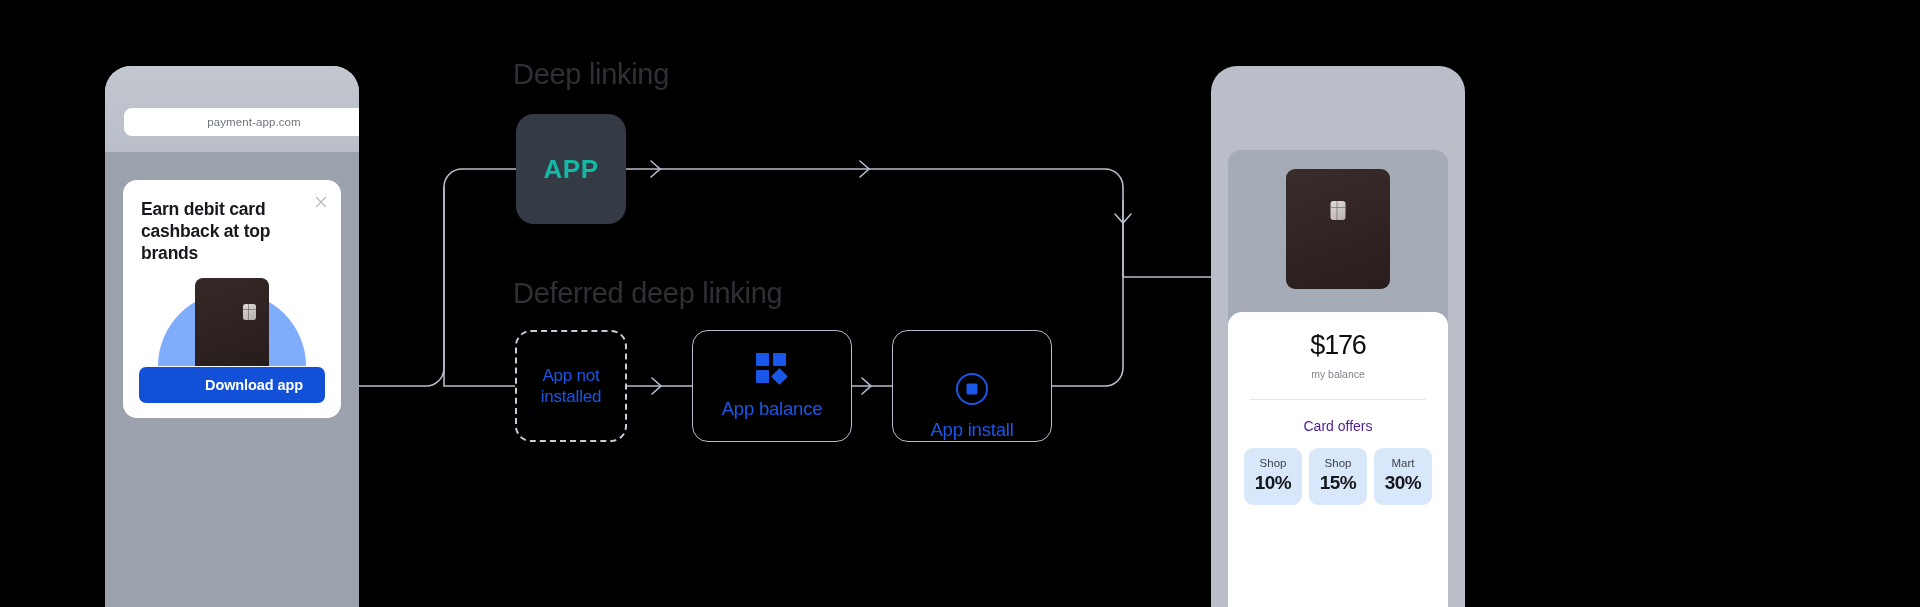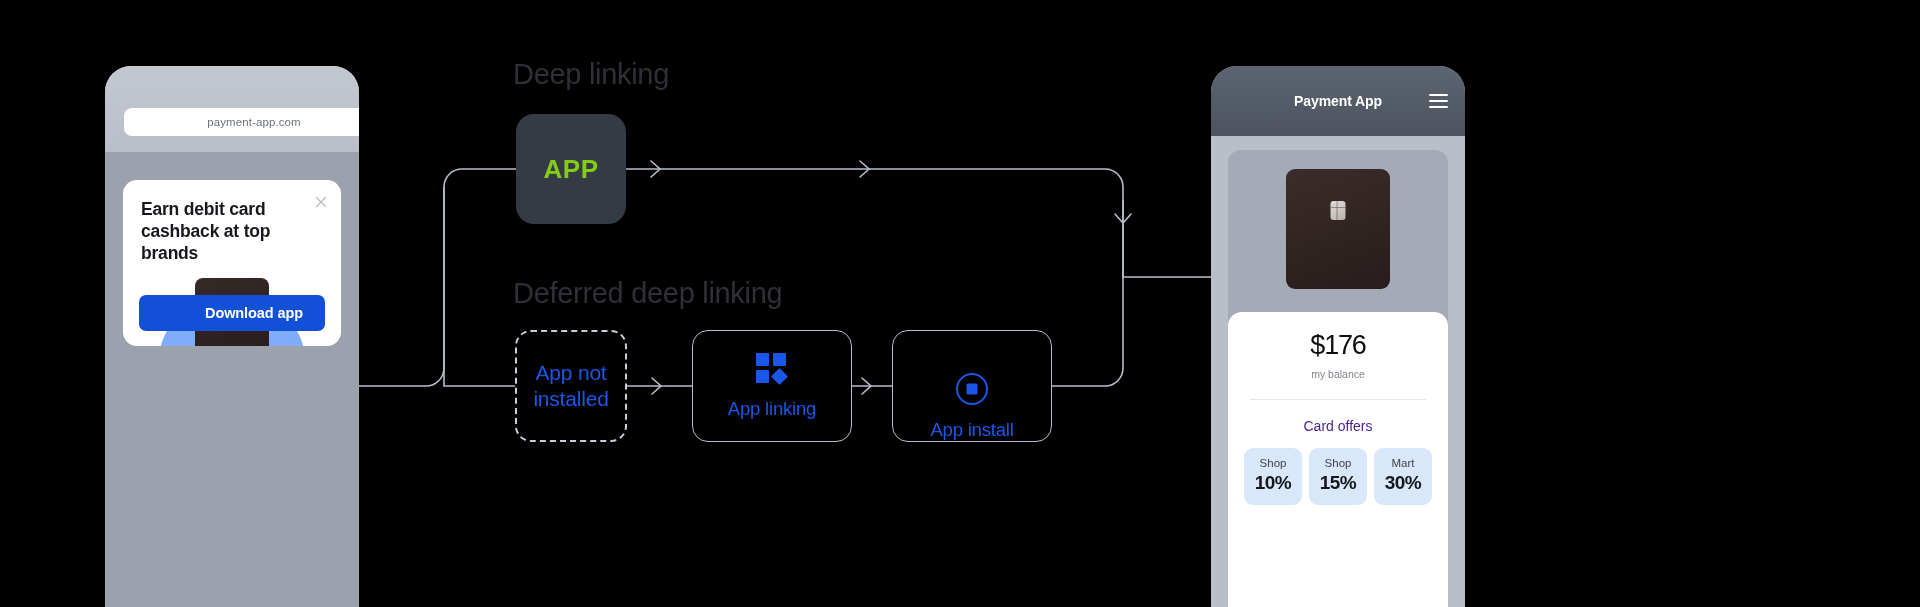--- a/index.html
+++ b/index.html
@@ -33,21 +33,21 @@
   .reload-icon {
     position: absolute; right: 9px; top: 50%; transform: translateY(-50%);
     width: 13px; height: 13px; color: #9aa0a8;
   }
   .browser-body {
     position: absolute; left: 0; top: 86px; width: 100%; bottom: 0;
     background: #9ba1ad;
   }
   .promo-card {
     position: absolute; left: 18px; top: 114px;
-    width: 218px; height: 166px;
+    width: 218px; height: 238px;
     background: #ffffff; border-radius: 14px; overflow: hidden;
   }
   .promo-title {
     position: absolute; left: 18px; top: 18px; width: 165px;
     font-size: 17.5px; font-weight: 700; line-height: 1.27;
     color: #16181d; letter-spacing: -0.2px;
   }
   .promo-close {
     position: absolute; right: 12px; top: 14px;
     width: 16px; height: 16px; color: #b6bac1;
@@ -157,28 +157,28 @@
   }
   #label-deep { left: 513px; top: 58px; }
   #label-deferred { left: 513px; top: 277px; }
 
   .node { position: absolute; display: flex; flex-direction: column;
           align-items: center; justify-content: center; }
   .node-app {
     left: 516px; top: 114px; width: 110px; height: 110px;
     background: #343b44; border-radius: 18px;
   }
-  .node-app-text { color: #84cc16; font-size: 26px; font-weight: 700; letter-spacing: .5px; }
+  .node-app-text { color: #14b8a6; font-size: 26px; font-weight: 700; letter-spacing: .5px; }
 
   .node-notinstalled {
     left: 515px; top: 330px; width: 112px; height: 112px;
     border: 2px dashed #c9cdd8; border-radius: 16px;
   }
   .node-notinstalled .ntext {
-    color: #1a56e8; font-size: 21px; text-align: center; line-height: 1.25; letter-spacing: -0.2px;
+    color: #1a56e8; font-size: 17px; text-align: center; line-height: 1.25; letter-spacing: -0.2px;
   }
 
   .node-market {
     left: 692px; top: 330px; width: 160px; height: 112px;
     border: 1.5px solid #b7bdcc; border-radius: 16px;
   }
   .node-install {
     left: 892px; top: 330px; width: 160px; height: 112px;
     border: 1.5px solid #b7bdcc; border-radius: 16px; justify-content: flex-end;
   }
@@ -234,21 +234,21 @@
 
     <div class="node node-market">
       <span>
         <svg class="grid-icon" viewBox="0 0 32 32" xmlns="http://www.w3.org/2000/svg">
           <rect x="0" y="0" width="13" height="13" rx="1" fill="#1a56e8"></rect>
           <rect x="17" y="0" width="13" height="13" rx="1" fill="#1a56e8"></rect>
           <rect x="0" y="17" width="13" height="13" rx="1" fill="#1a56e8"></rect>
           <rect x="17.5" y="17.5" width="12" height="12" rx="1" fill="#1a56e8" transform="rotate(45 23.5 23.5)"></rect>
         </svg>
       </span>
-      <span class="node-label-blue">App linking</span>
+      <span class="node-label-blue">App balance</span>
     </div>
 
     <div class="node node-install">
       <span>
         <svg class="install-icon" viewBox="0 0 34 34" xmlns="http://www.w3.org/2000/svg">
           <circle cx="17" cy="17" r="15" fill="none" stroke="#1a56e8" stroke-width="2"></circle>
           <rect x="11.5" y="11.5" width="11" height="11" rx="1.5" fill="#1a56e8"></rect>
         </svg>
       </span>
       <span class="node-label-blue">App install</span>
@@ -281,28 +281,20 @@
         <div class="art-circle"></div>
         <div class="art-card">
           <div class="art-chip"></div>
         </div>
       </div>
       <button class="download-btn">Download app</button>
     </div>
   </div>
 
   <div class="phone-right">
-    <div class="app-header">
-      <span class="app-header-title">Payment App</span>
-      <span class="hamburger">
-        <span></span>
-          <span></span>
-          <span></span>
-      </span>
-    </div>
     <div class="app-body">
       <div class="hero-panel">
         <div class="hero-card">
           <div class="hero-chip"></div>
         </div>
       </div>
       <div class="balance-card">
         <div class="balance-amount">$176</div>
         <div class="balance-label">my balance</div>
         <div class="divider"></div>

